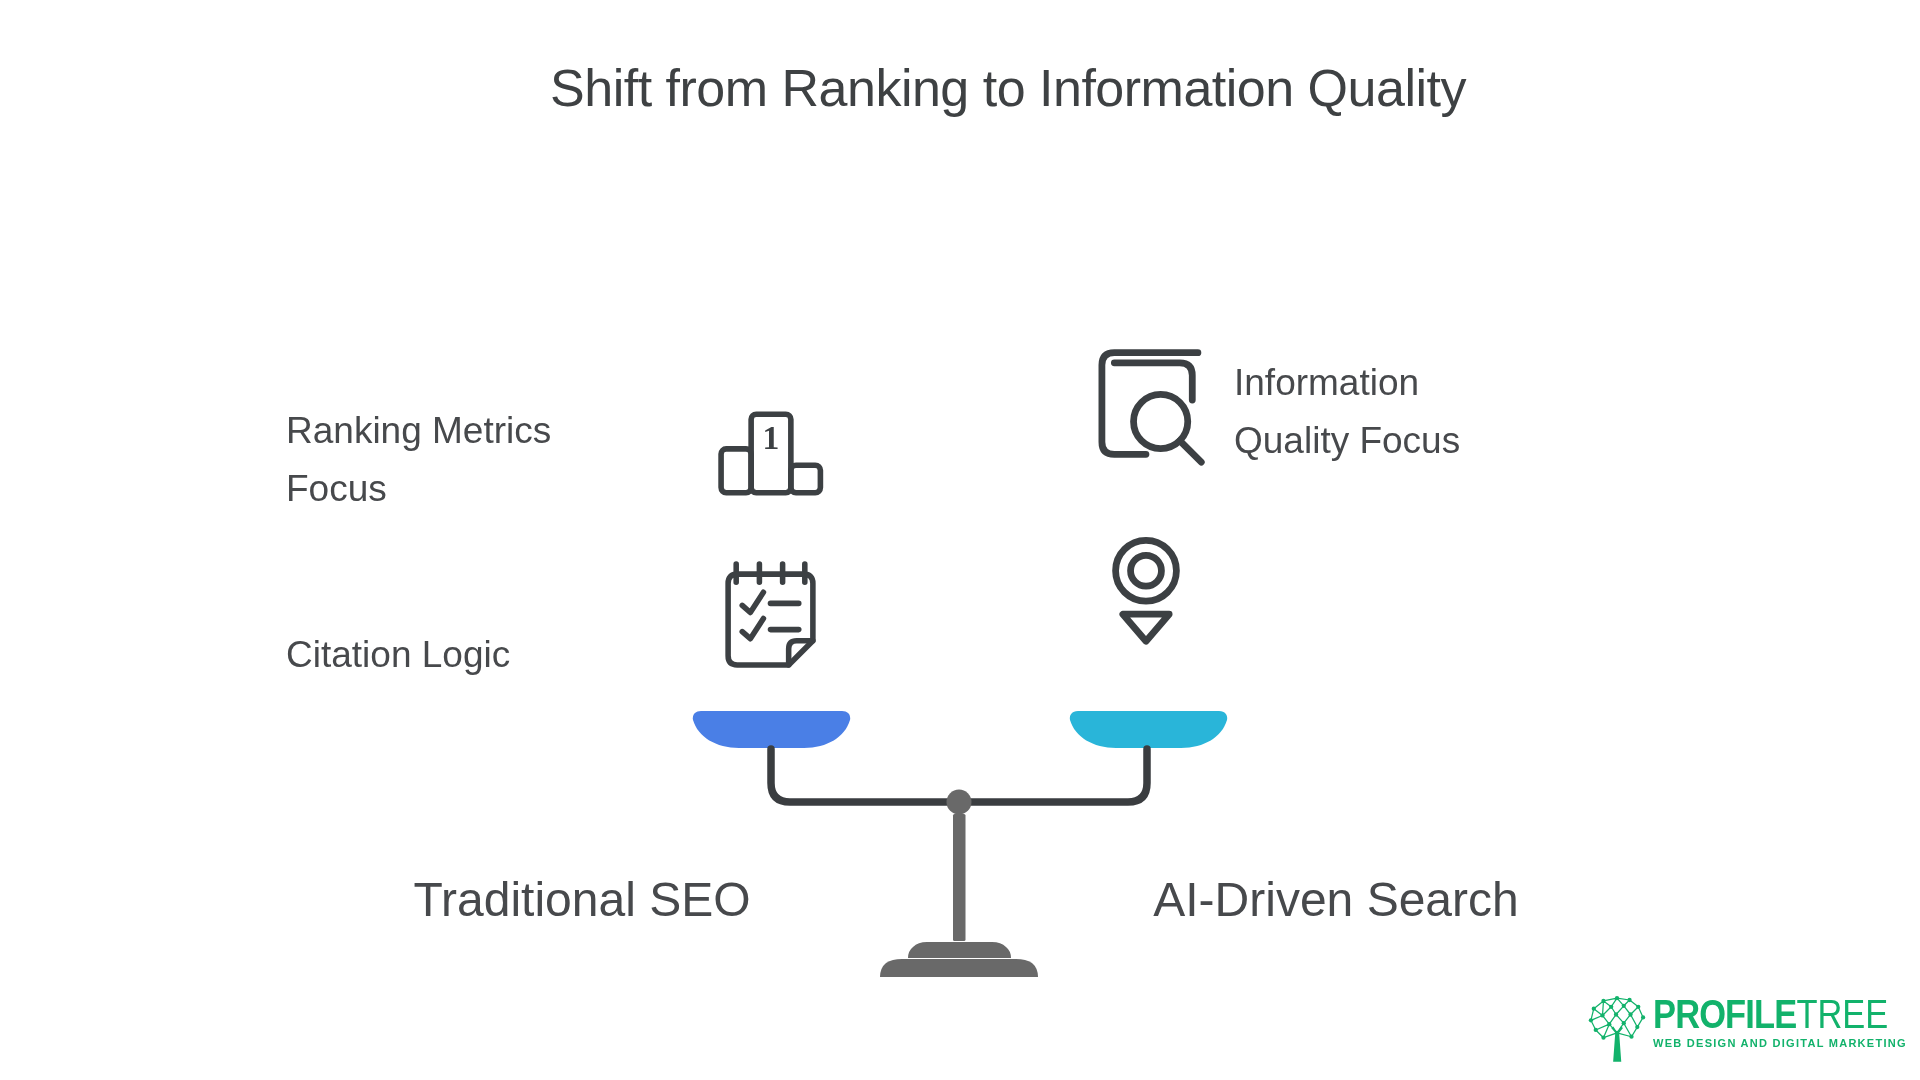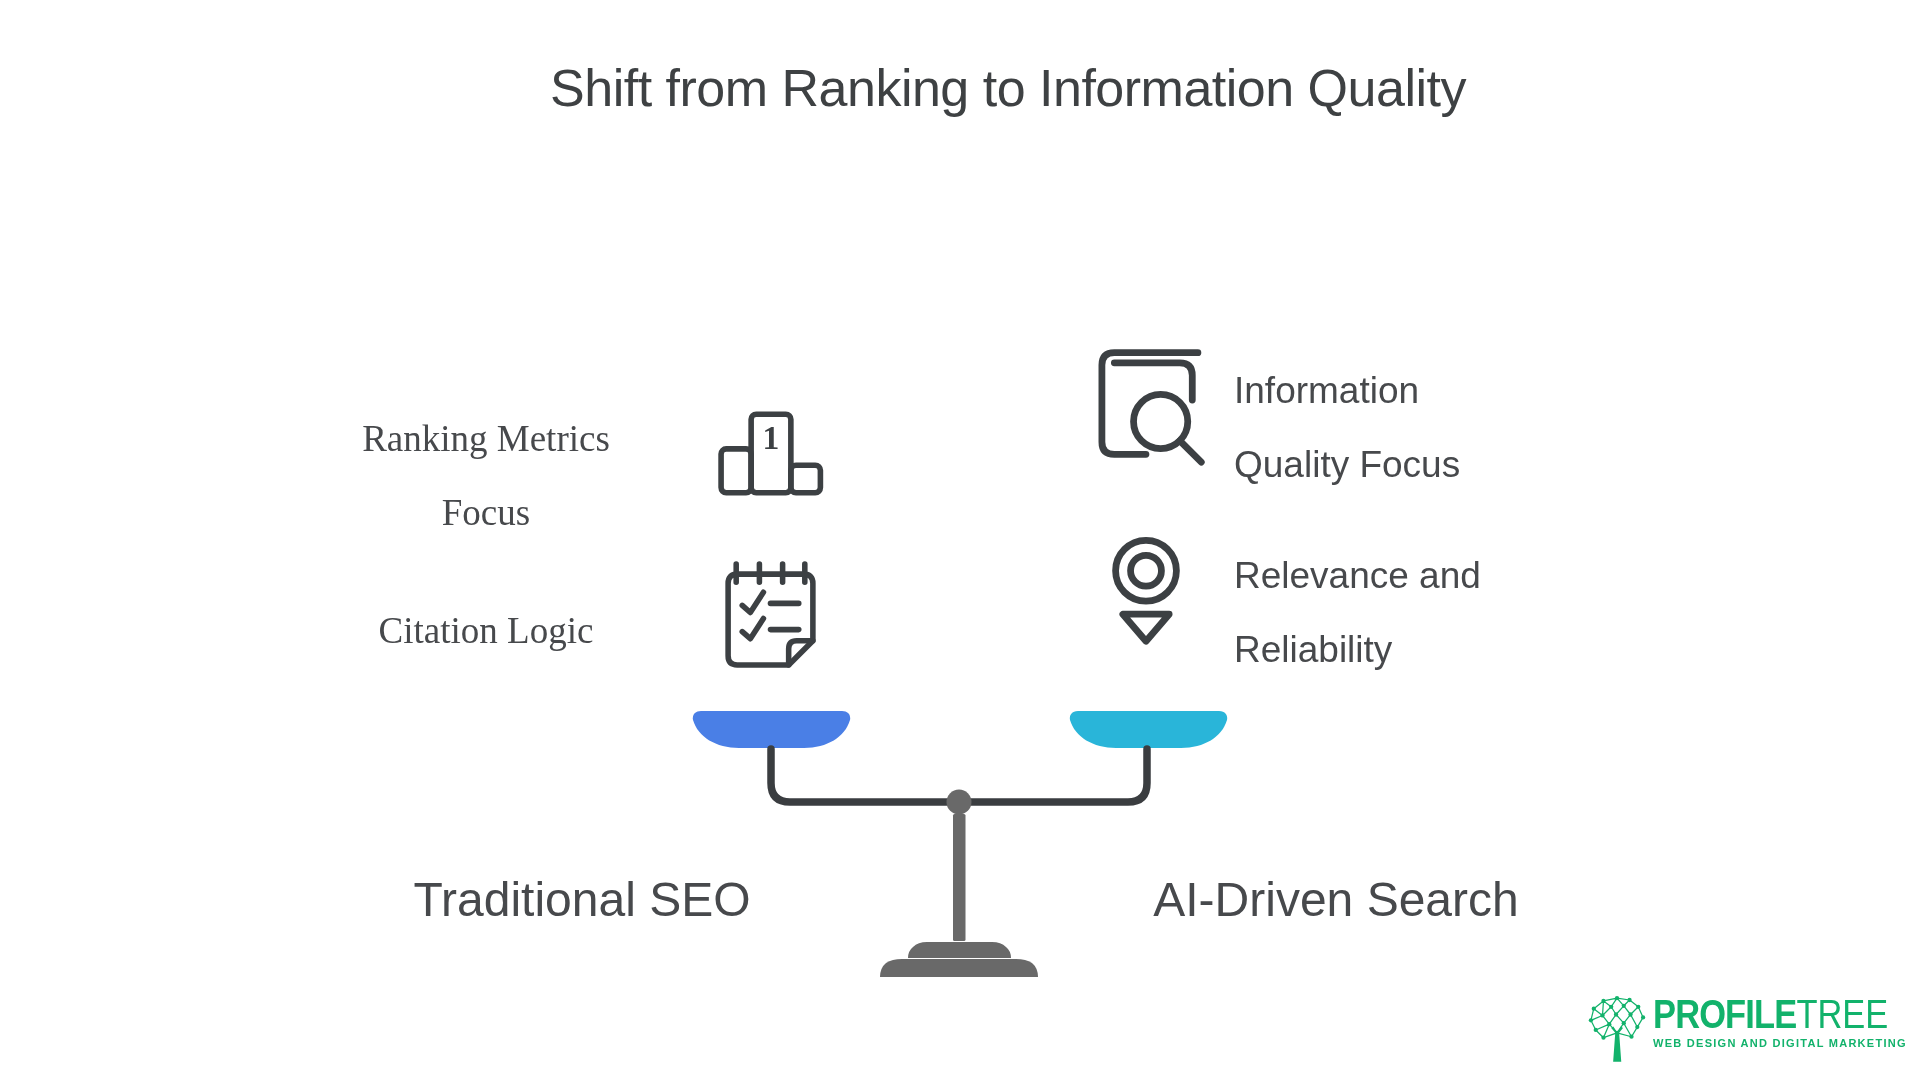--- a/index.html
+++ b/index.html
@@ -6,24 +6,24 @@
   .canvas {
     position:relative; width:1920px; height:1080px; background:#ffffff;
     font-family:"Liberation Sans","DejaVu Sans",sans-serif; overflow:hidden;
   }
   .title {
     position:absolute; top:58px; left:0; width:100%;
     text-align:center; font-size:52px; font-weight:400;
     color:#3e4143; letter-spacing:-0.5px;padding-left:48px;
   }
   .feature-label {
-    position:absolute; color:#47494c; font-size:37px; line-height:74px;
+    position:absolute; color:#47494c; font-size:37px; line-height:58px;
     white-space:pre-line;
   }
-  .align-right { text-align:center;font-family:Liberation Serif, serif; }
+  .align-right { text-align:left; }
   .align-left  { text-align:left; }
   .cat-label {
     position:absolute; width:400px; text-align:center;
     font-size:48px; color:#47494c;
   }
   .icon { position:absolute; }
   svg.stroke-icon { stroke:#3c4043; fill:none; stroke-linecap:round; stroke-linejoin:round; }
   .badge-num {
     font-family:"Liberation Serif","DejaVu Serif",serif;
     font-weight:bold; font-size:33px; fill:#3c4043; stroke:none;
@@ -54,21 +54,21 @@
 
   <span class="icon" style="left:716px; top:410px;">
     <svg width="110" height="88" viewBox="0 0 108 86" class="stroke-icon" stroke-width="5.5">
       <rect x="5" y="38" width="29.5" height="43" rx="5"></rect>
       <rect x="34.5" y="4" width="39" height="77" rx="5"></rect>
       <rect x="73.5" y="54" width="29" height="27" rx="5"></rect>
       <text class="badge-num" x="54" y="38" text-anchor="middle">1</text>
     </svg>
   </span>
 
-  <div class="feature-label align-right" style="left:286px; top:594px; width:400px;">Citation Logic</div>
+  <div class="feature-label align-right" style="left:286px; top:626px; width:400px;">Citation Logic</div>
 
   <span class="icon" style="left:720px; top:561px;">
     <svg width="101" height="111" viewBox="0 0 100 110" class="stroke-icon" stroke-width="5.5">
       <path d="M 16 3 V 21 M 39 3 V 21 M 62 3 V 21 M 84 3 V 21"></path>
       <path d="M 83 13 H 17 Q 8 13 8 22 V 94 Q 8 103 17 103 H 68 L 92 79 V 22 Q 92 13 83 13 Z"></path>
       <path d="M 68 103 V 87 Q 68 79 76 79 H 92"></path>
       <polyline points="22,44 30,51 43,31"></polyline>
       <path d="M 50 42 H 78"></path>
       <polyline points="22,70 30,77 43,57"></polyline>
       <path d="M 50 68 H 78"></path>
@@ -90,22 +90,20 @@
 Quality Focus</div>
 
   <span class="icon" style="left:1111px; top:536px;">
     <svg width="70" height="112" viewBox="0 0 72 116" class="stroke-icon" stroke-width="7">
       <circle cx="36" cy="36" r="31.5"></circle>
       <circle cx="36" cy="36" r="16"></circle>
       <path d="M 12 81 H 60 L 36 109 Z"></path>
     </svg>
   </span>
 
-  <div class="feature-label align-left" style="left:1234px; top:539px; width:420px;">Relevance and
-Reliability</div>
 
   <div class="cat-label" style="left:1136px; top:872px;text-align:center;">AI-Driven Search</div>
 
   <svg class="scale-svg" width="720" height="290" viewBox="600 700 720 290">
     <path fill="#4a7fe6" d="M 701 711 H 842 C 848 711 851 715 850 720 C 845 737 827 748 804 748 H 739 C 716 748 698 737 693 720 C 692 715 695 711 701 711 Z"></path>
     <path fill="#29b5d9" d="M 1078 711 H 1219 C 1225 711 1228 715 1227 720 C 1222 737 1204 748 1181 748 H 1116 C 1093 748 1075 737 1070 720 C 1069 715 1072 711 1078 711 Z"></path>
     <path fill="none" stroke="#3a3d40" stroke-width="7.5" stroke-linecap="round" d="M 771 749 V 783 Q 771 802 790 802 H 1128 Q 1147 802 1147 783 V 749"></path>
     <circle cx="959" cy="802" r="12.5" fill="#696969"></circle>
     <rect x="953" y="814" width="12.5" height="127" rx="1.5" fill="#696969"></rect>
     <path fill="#696969" d="M 908 958 Q 908 951 913 947 Q 918 942 927 942 H 992 Q 1001 942 1006 947 Q 1011 951 1011 958 Z"></path>

